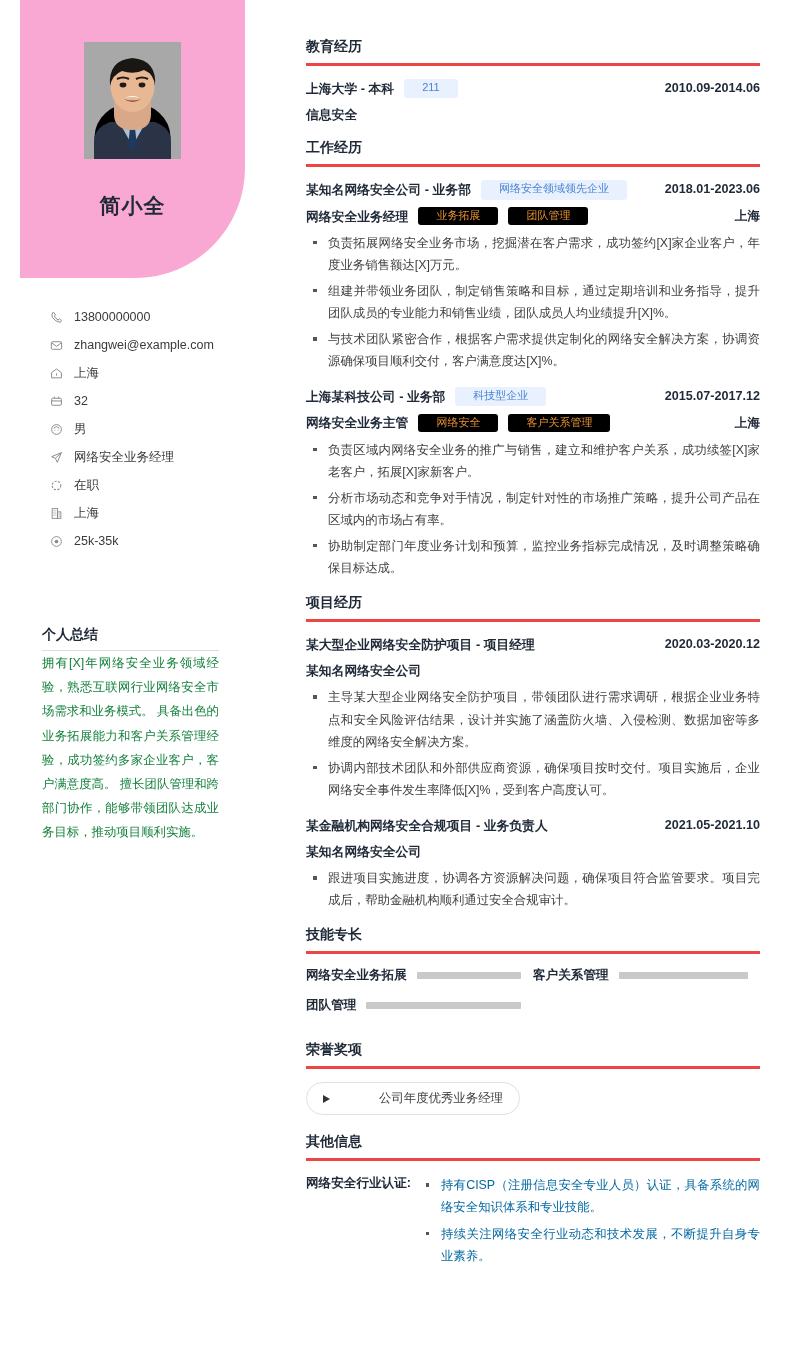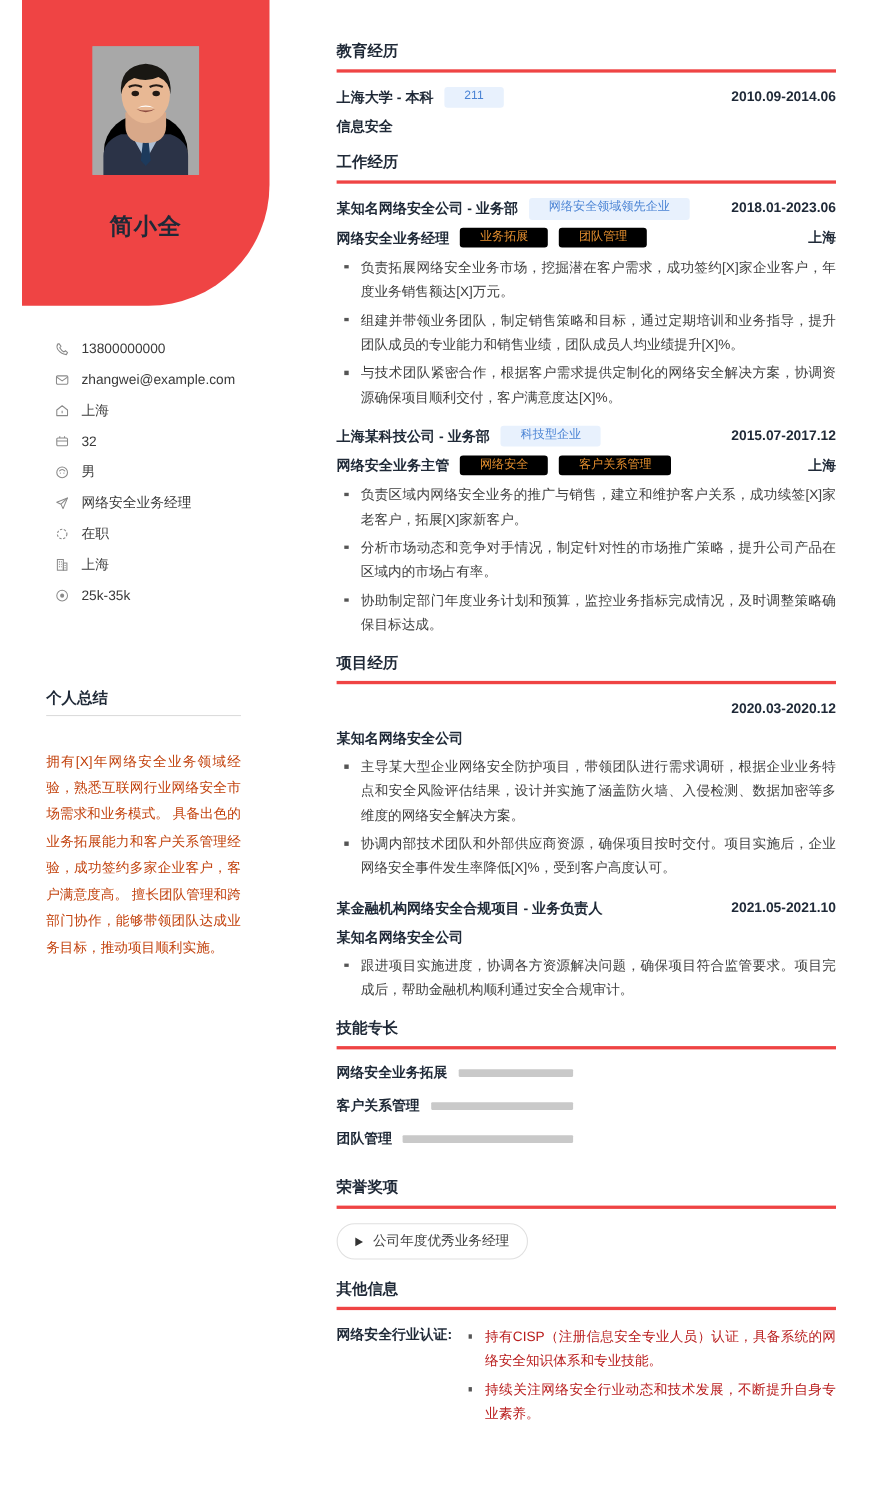--- a/index.html
+++ b/index.html
@@ -13,21 +13,21 @@
   }
   .page { position: relative; width: 794px; height: 1350px; display: flex; }
 
   
   .left-col { width: 290px; flex: 0 0 290px; position: relative; }
 
   .profile-panel {
     position: absolute;
     left: 20px; top: 0;
     width: 225px; height: 278px;
-    background: #ef4444;
+    background: #f9a8d4;
     border-bottom-right-radius: 110px;
     display: flex;
     flex-direction: column;
     align-items: center;
   }
   .photo {
     margin-top: 42px;
     width: 97px; height: 117px;
     background: #a9a9a9;
     position: relative;
@@ -70,24 +70,24 @@
     width: 177px;
   }
   .side-head {
     font-size: 14px;
     font-weight: 700;
     color: #1f2937;
     padding-bottom: 6px;
     border-bottom: 1px solid #dcdcdc;
   }
   .summary-text {
-    margin-top: 29px;
+    margin-top: 0;
     font-size: 12.4px;
     line-height: 1.95;
-    color: #c2410c;
+    color: #15803d;
     text-align: justify;
   }
 
   
   .right-col {
     flex: 1;
     padding: 38px 34px 0 16px;
   }
   .section { margin-bottom: 6px; }
   .sec-head {
@@ -154,21 +154,20 @@
     width: 3.5px; height: 3.5px;
     background: #555;
     border-radius: 0;
   }
 
   
   .skill-grid {
     display: flex;
     flex-wrap: wrap;
     margin-bottom: 14px;
-    flex-direction: column;
   }
   .skill-item {
     width: 50%;
     display: flex;
     align-items: center;
     margin-bottom: 13px;
     padding-right: 12px;
   }
   .skill-name {
     font-size: 12.6px;
@@ -194,20 +193,21 @@
   .honor-wrap { display: flex; flex-wrap: wrap; margin-bottom: 18px; }
   .honor-pill {
     display: inline-flex;
     align-items: center;
     border: 1px solid #e0e0e0;
     border-radius: 18px;
     padding: 7px 16px;
     font-size: 12.4px;
     color: #3f3f3f;
     background: #fff;
+    gap: 40px;
   }
   .honor-pill .tri {
     width: 0; height: 0;
     border-left: 7px solid #333;
     border-top: 4.5px solid transparent;
     border-bottom: 4.5px solid transparent;
     margin-right: 9px;
   }
 
   
@@ -220,21 +220,21 @@
     margin-right: 8px;
     padding-top: 1px;
   }
   .other-body { flex: 1; }
   .other-body ul { list-style: none; }
   .other-body li {
     position: relative;
     padding-left: 22px;
     font-size: 12.4px;
     line-height: 1.78;
-    color: #b91c1c;
+    color: #0369a1;
     margin-bottom: 4px;
     text-align: justify;
   }
   .other-body li::before {
     content: "";
     position: absolute;
     left: 7px; top: 9px;
     width: 3.5px; height: 3.5px;
     background: #555;
   }
@@ -434,20 +434,21 @@
           <li>协助制定部门年度业务计划和预算，监控业务指标完成情况，及时调整策略确保目标达成。</li>
         </ul>
       </div>
     </div>
 
     <div class="section">
       <div class="sec-head">项目经历</div>
 
       <div class="entry">
         <div class="entry-row1">
+          <span>某大型企业网络安全防护项目 - 项目经理</span>
           <span class="grow"></span>
           <span class="right-meta">2020.03-2020.12</span>
         </div>
         <div class="entry-row2">
           <span>某知名网络安全公司</span>
         </div>
         <ul class="bullets">
           <li>主导某大型企业网络安全防护项目，带领团队进行需求调研，根据企业业务特点和安全风险评估结果，设计并实施了涵盖防火墙、入侵检测、数据加密等多维度的网络安全解决方案。</li>
           <li>协调内部技术团队和外部供应商资源，确保项目按时交付。项目实施后，企业网络安全事件发生率降低[X]%，受到客户高度认可。</li>
         </ul>

